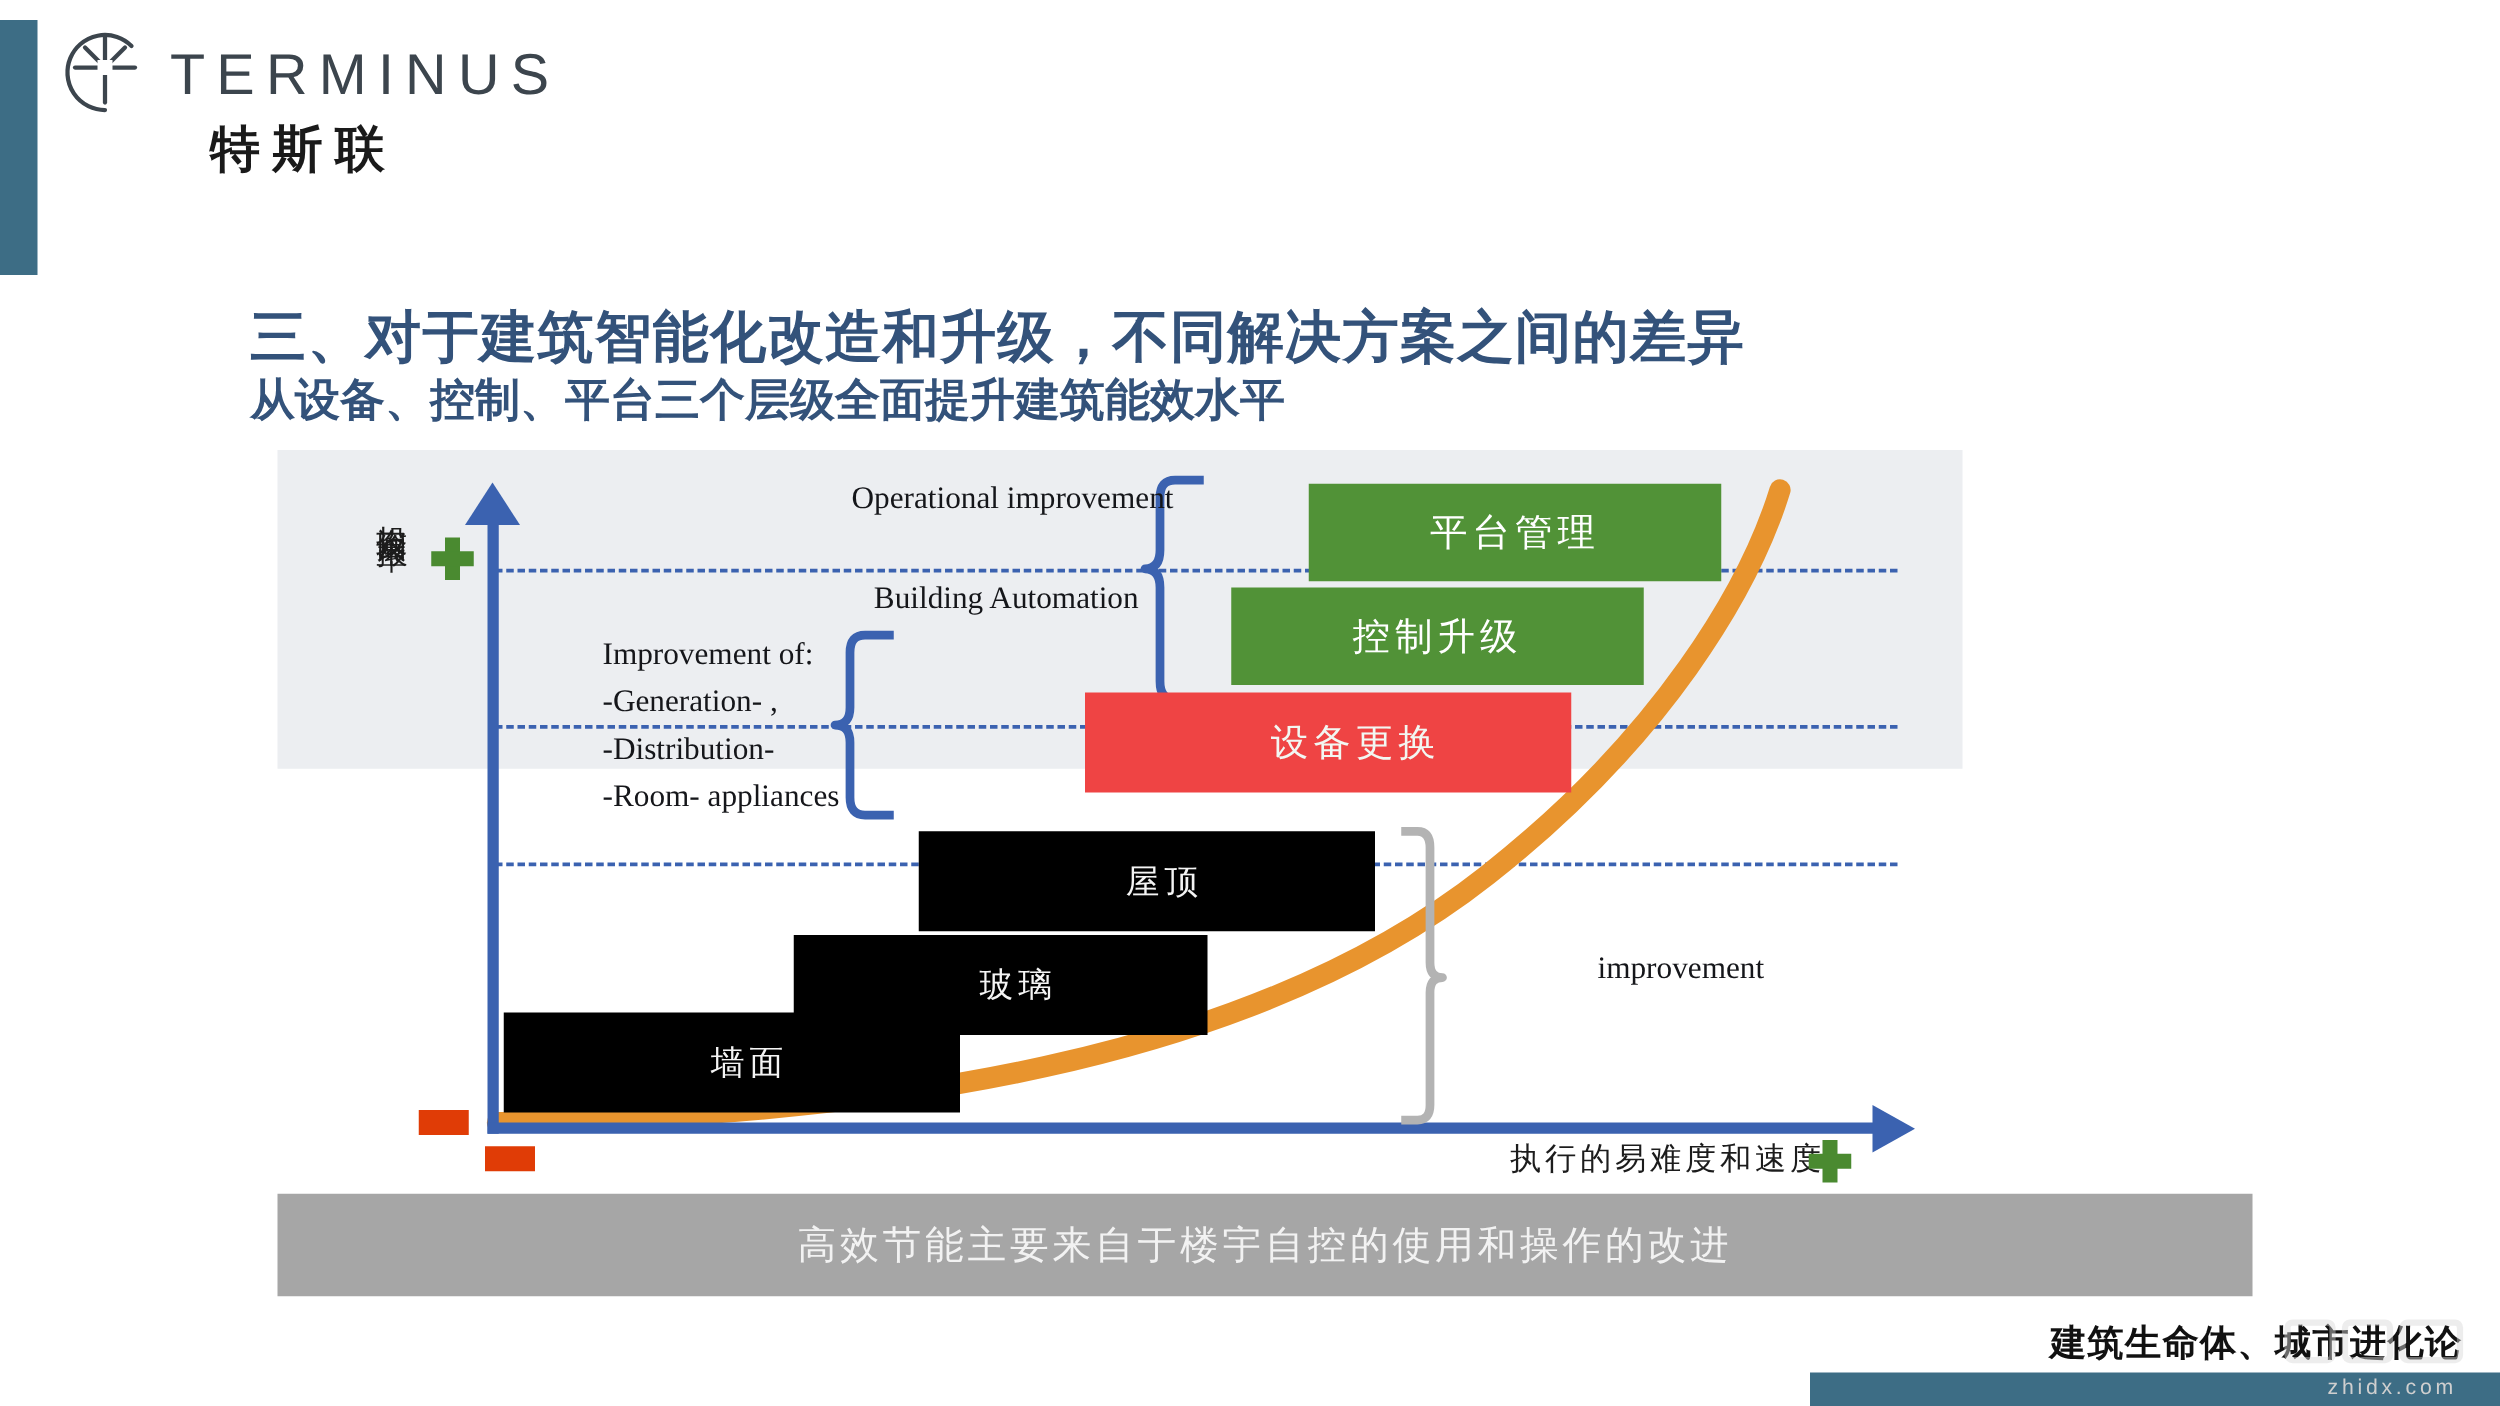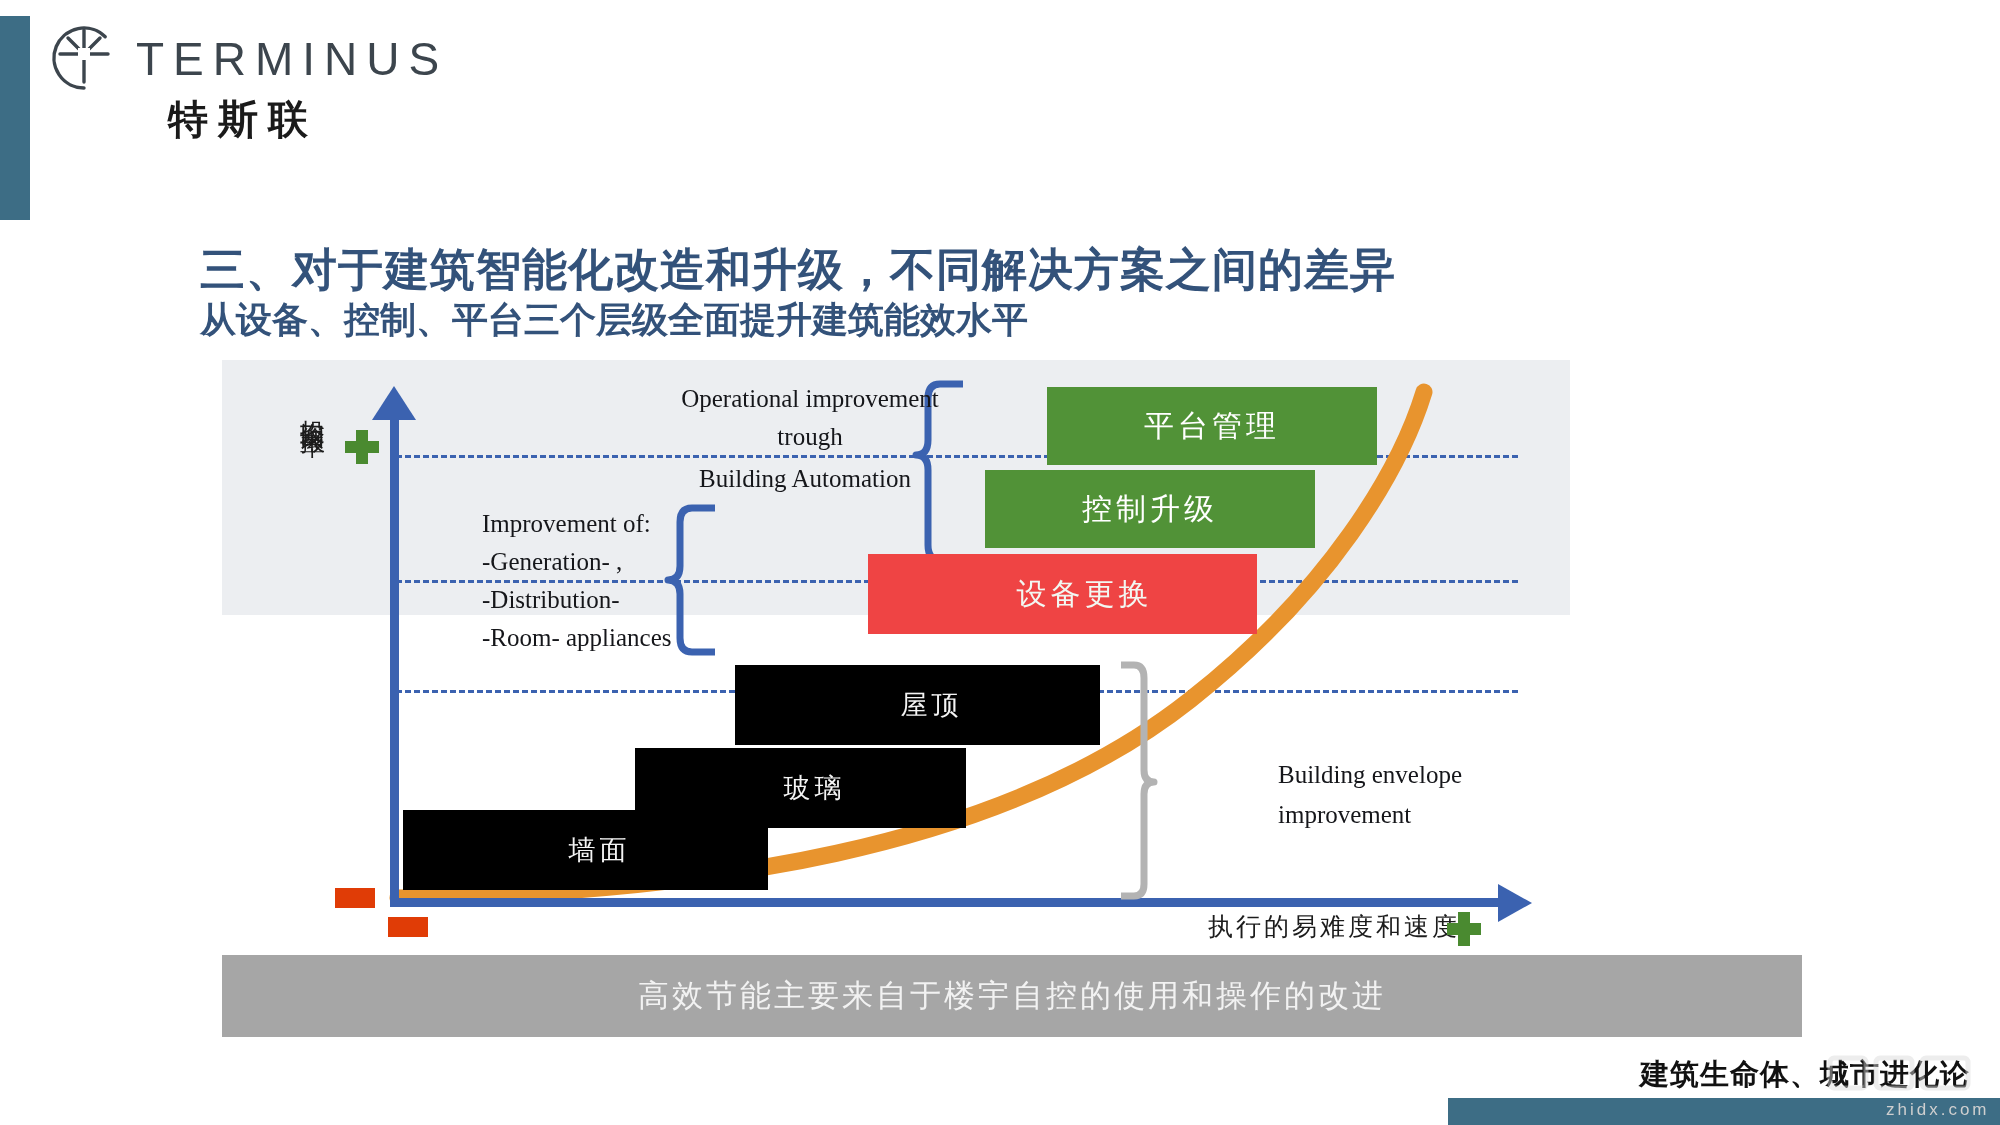--- a/index.html
+++ b/index.html
@@ -137,21 +137,20 @@
     font-size:29px;font-weight:700;color:#111;letter-spacing:1px;white-space:nowrap;
   }
   #footer-bar{
     position:absolute;left:1448px;top:1098px;width:552px;height:27px;
     background:#3d6d85;
   }
   #watermark{
     position:absolute;left:1862px;top:1100px;
     font-size:17px;color:#cfcfcf;letter-spacing:3px;
     font-family:"Liberation Sans", sans-serif;
-    margin-left:24px;
   }
   #watermark-mark{
     position:absolute;left:1826px;top:1052px;width:150px;height:48px;
     opacity:.45;
   }
 </style>
 </head>
 <body>
 
 <div class="slide">
@@ -208,34 +207,32 @@
 
   <div class="box box-dark-green" id="box-platform">平台管理</div>
   <div class="box box-dark-green" id="box-control">控制升级</div>
   <div class="box box-light-green" id="box-device">设备更换</div>
   <div class="box box-gray" id="box-roof">屋顶</div>
   <div class="box box-gray" id="box-glass">玻璃</div>
   <div class="box box-gray" id="box-wall">墙面</div>
 
   <div class="anno" id="anno-op">
     <div>Operational improvement</div>
-    <div>trough</div>
   </div>
 
   <div class="anno" id="anno-ba">Building Automation</div>
 
   <div class="anno" id="anno-improve">
     <div>Improvement of:</div>
     <div>-Generation- ,</div>
     <div>-Distribution-</div>
     <div>-Room- appliances</div>
   </div>
 
   <div class="anno" id="anno-env">
-    <div>Building envelope</div>
     <div>improvement</div>
   </div>
 
   <div id="banner">
     <span id="banner-text">高效节能主要来自于楼宇自控的使用和操作的改进</span>
   </div>
 
   <div id="footer-text">建筑生命体、城市进化论</div>
   <div id="footer-bar"></div>
   <svg id="watermark-mark" viewBox="0 0 150 48">

